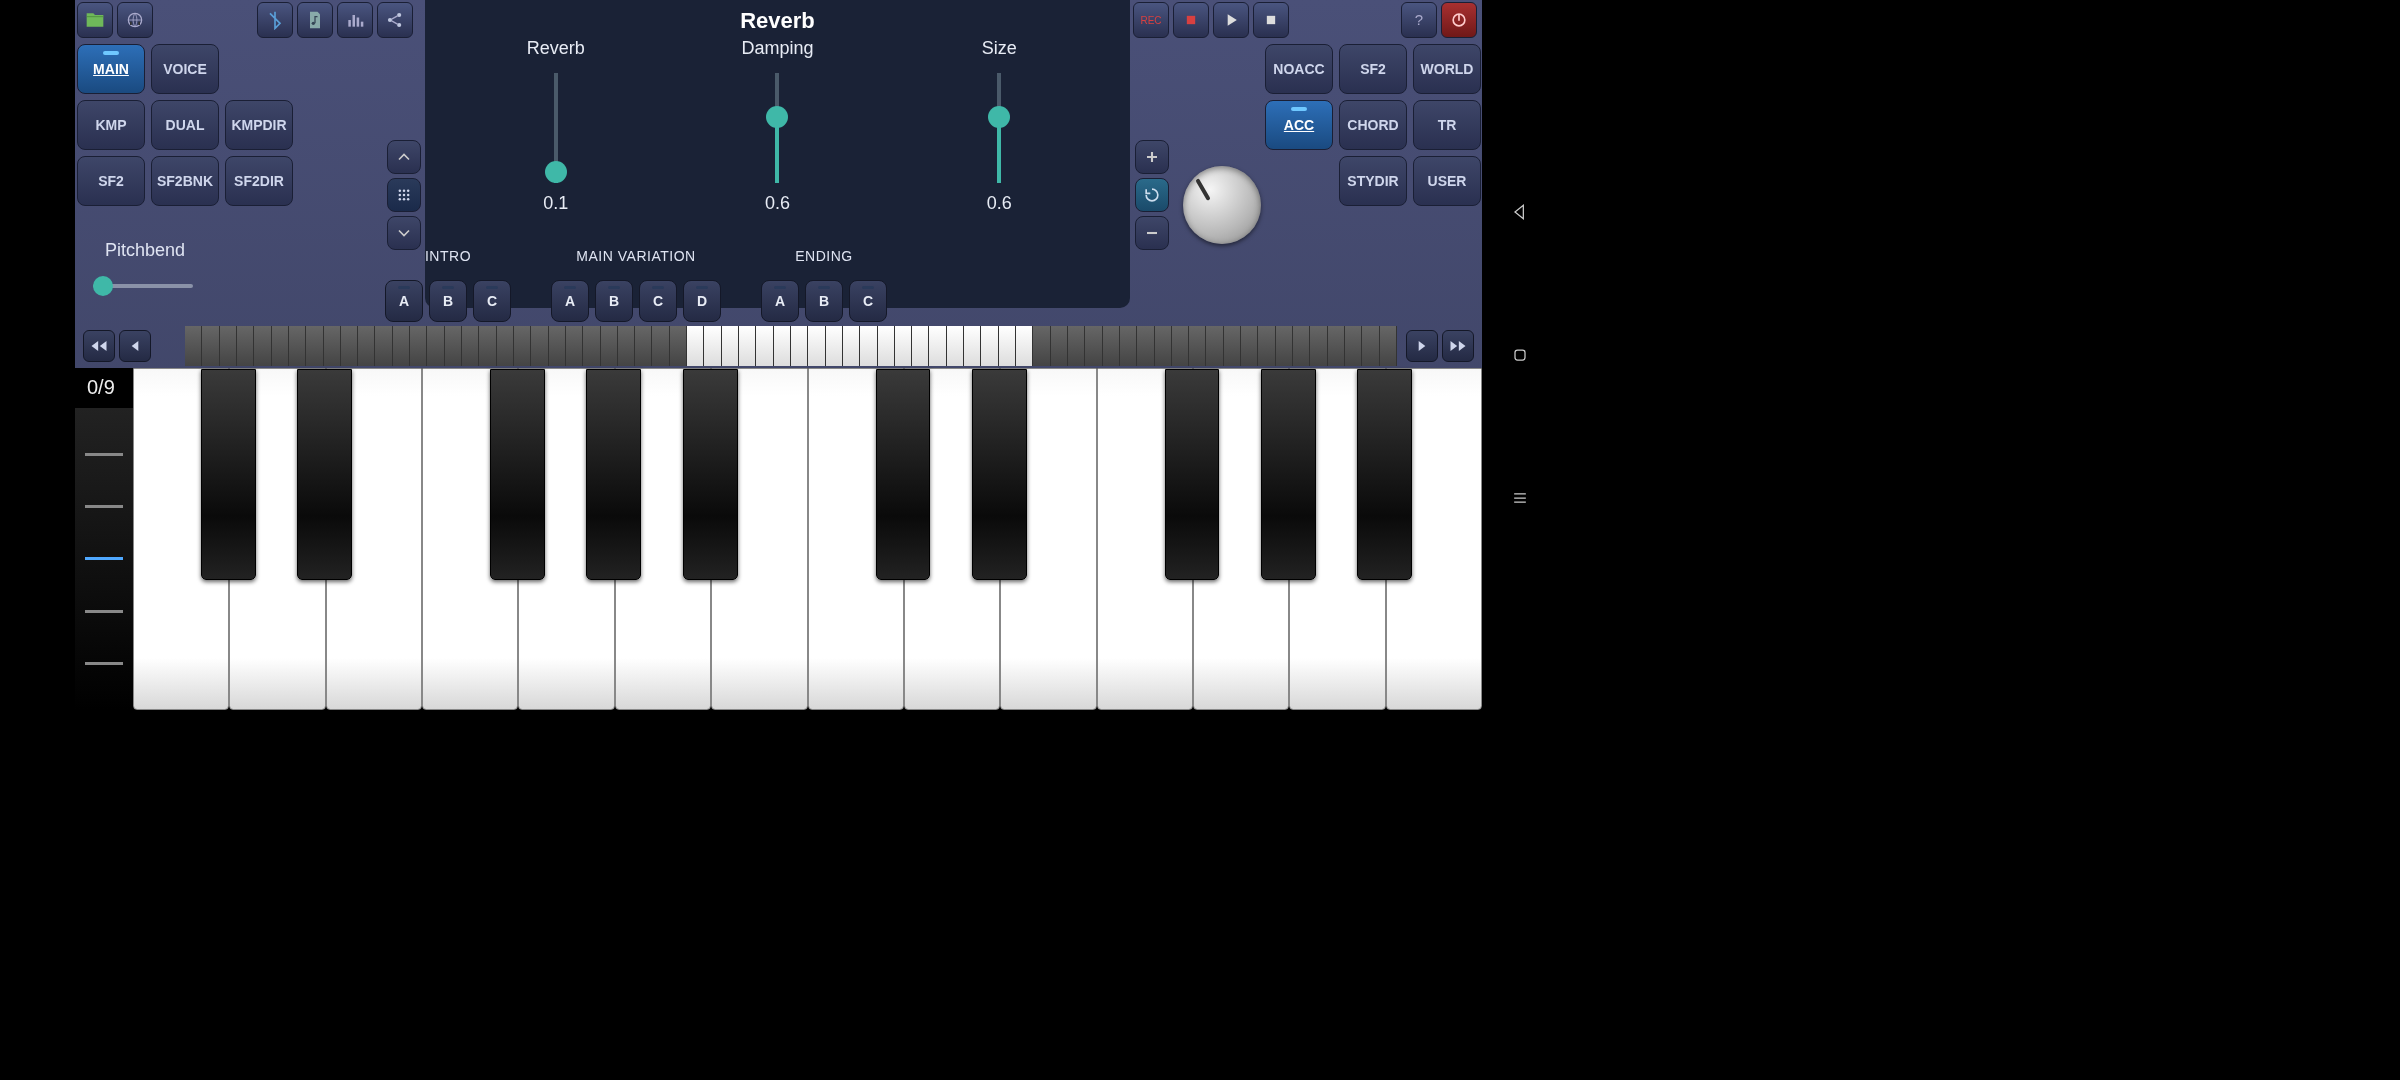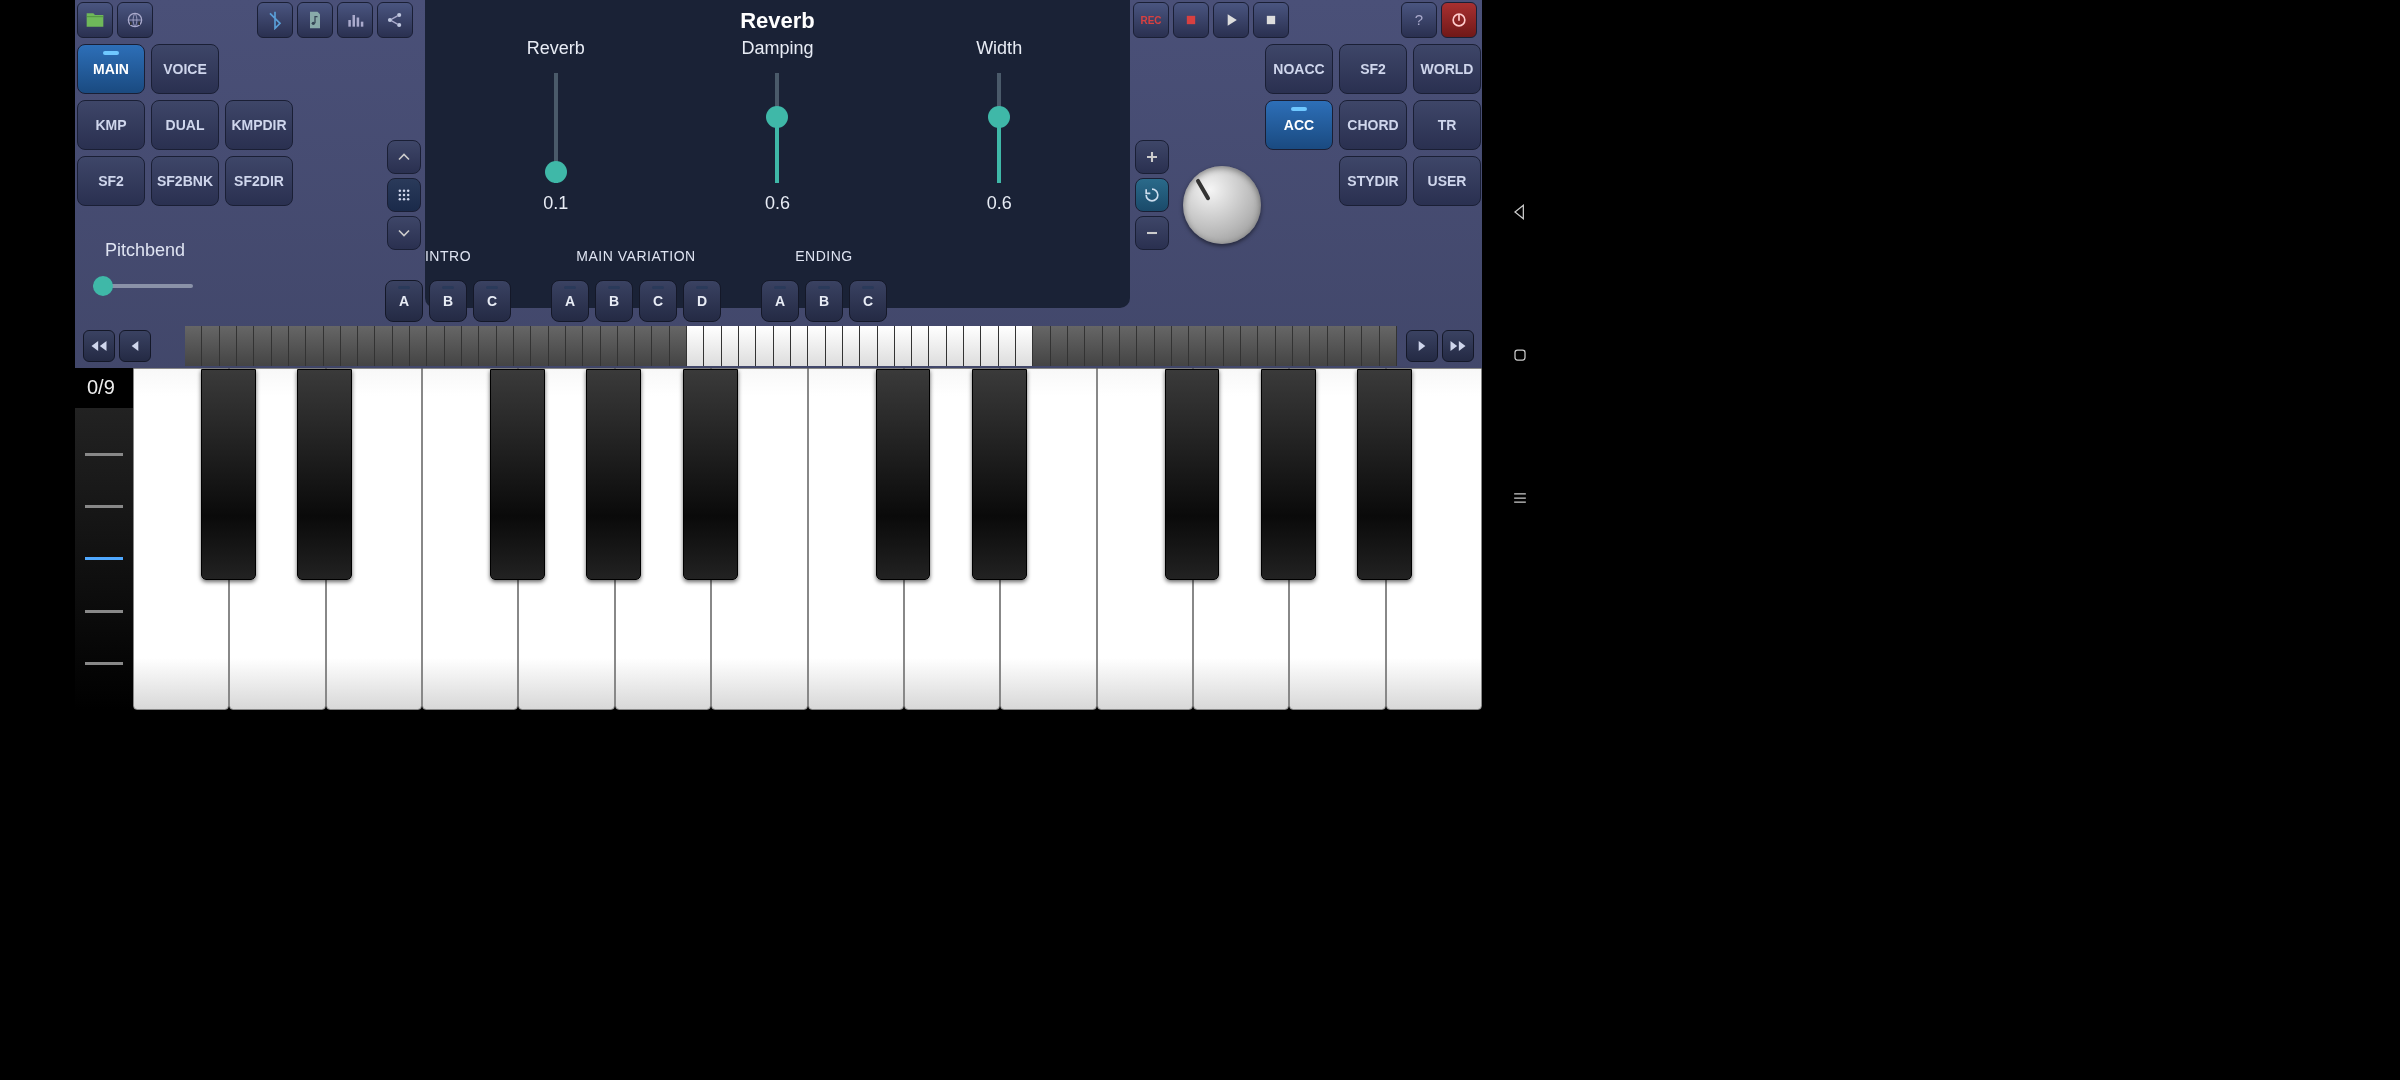--- a/index.html
+++ b/index.html
@@ -4,21 +4,21 @@
 <style>
 * { margin:0; padding:0; box-sizing:border-box; font-family:Arial,sans-serif; user-select:none; }
 body { background:#000; width:2400px; height:1080px; position:relative; overflow:hidden; }
 .app { position:absolute; left:75px; top:0; width:1407px; height:710px; background:linear-gradient(180deg,#4a5078 0%,#3a3f5e 100%); }
 
 .icon-btn { width:36px; height:36px; background:linear-gradient(180deg,#4a5580,#2a3050); border:1px solid #1a1f35; border-radius:6px; display:inline-flex; align-items:center; justify-content:center; color:#c0c8e0; cursor:pointer; }
 .icon-row { position:absolute; top:2px; display:flex; gap:4px; }
 
 .tab-grid { position:absolute; display:grid; grid-template-columns:repeat(3,68px); gap:6px; }
 .tab-btn { height:50px; background:linear-gradient(180deg,#3e4668,#2a3050); border:1px solid #1a1f35; border-radius:8px; color:#cfd6ec; font-size:14px; font-weight:bold; display:flex; align-items:center; justify-content:center; cursor:pointer; position:relative; }
-.tab-btn.active { background:linear-gradient(180deg,#2d6fb8,#1a4a80); color:#fff; }
+.tab-btn.active { background:linear-gradient(180deg,#2d6fb8,#1a4a80); color:#fff;text-decoration:underline; }
 .tab-btn.active::before { content:""; position:absolute; top:6px; width:16px; height:4px; background:#6fc8ff; border-radius:2px; }
 
 .panel { position:absolute; left:350px; top:0; width:705px; height:308px; background:#1a2236; border-radius:0 0 10px 10px; padding:8px 20px; }
 .panel-title { text-align:center; color:#fff; font-size:22px; font-weight:bold; }
 .sliders { display:flex; justify-content:space-around; margin-top:4px; }
 .slider-col { display:flex; flex-direction:column; align-items:center; width:160px; }
 .slider-label { color:#e8ecf5; font-size:18px; margin-bottom:8px; }
 .slider-track { width:4px; height:110px; background:#4a5a6a; position:relative; margin:6px 0; }
 .slider-fill { position:absolute; bottom:0; width:4px; background:#3fb8a8; }
 .slider-thumb { position:absolute; width:22px; height:22px; background:#3fb8a8; border-radius:50%; left:-9px; transform:translateY(50%); }
@@ -106,21 +106,21 @@
         <svg viewBox="0 0 24 24">
           <circle cx="6" cy="12" r="2.5"></circle>
           <circle cx="17" cy="6" r="2.5"></circle>
           <circle cx="17" cy="18" r="2.5"></circle>
           <path d="M8 11l7-4M8 13l7 4" stroke="#aac" stroke-width="1.5"></path>
         </svg>
       </div>
   </div>
 
   <div class="icon-row" style="left:1058px">
-    <div class="icon-btn" style="color:#d84040;font-size:10px;font-weight:bold">REC</div>
+    <div class="icon-btn" style="color:#d84040;font-size:10px;font-weight:normal">REC</div>
     <div class="icon-btn">
         <svg viewBox="0 0 24 24">
           <rect x="7" y="7" width="10" height="10" fill="#d84040"></rect>
         </svg>
       </div>
     <div class="icon-btn">
         <svg viewBox="0 0 24 24">
           <path d="M8 5v14l11-7z" fill="#ddd"></path>
         </svg>
       </div>
@@ -230,21 +230,21 @@
         </div>
         <div class="slider-col">
           <div class="slider-label">Damping</div>
   <div class="slider-track">
     <div class="slider-fill" style="height:60%"></div>
     <div class="slider-thumb" style="bottom:60%"></div>
   </div>
   <div class="slider-val">0.6</div>
         </div>
         <div class="slider-col">
-          <div class="slider-label">Width</div>
+          <div class="slider-label">Size</div>
   <div class="slider-track">
     <div class="slider-fill" style="height:60%"></div>
     <div class="slider-thumb" style="bottom:60%"></div>
   </div>
   <div class="slider-val">0.6</div>
         </div>
       </div>
   </div>
 
   <div class="pitch-lbl">Pitchbend</div>

